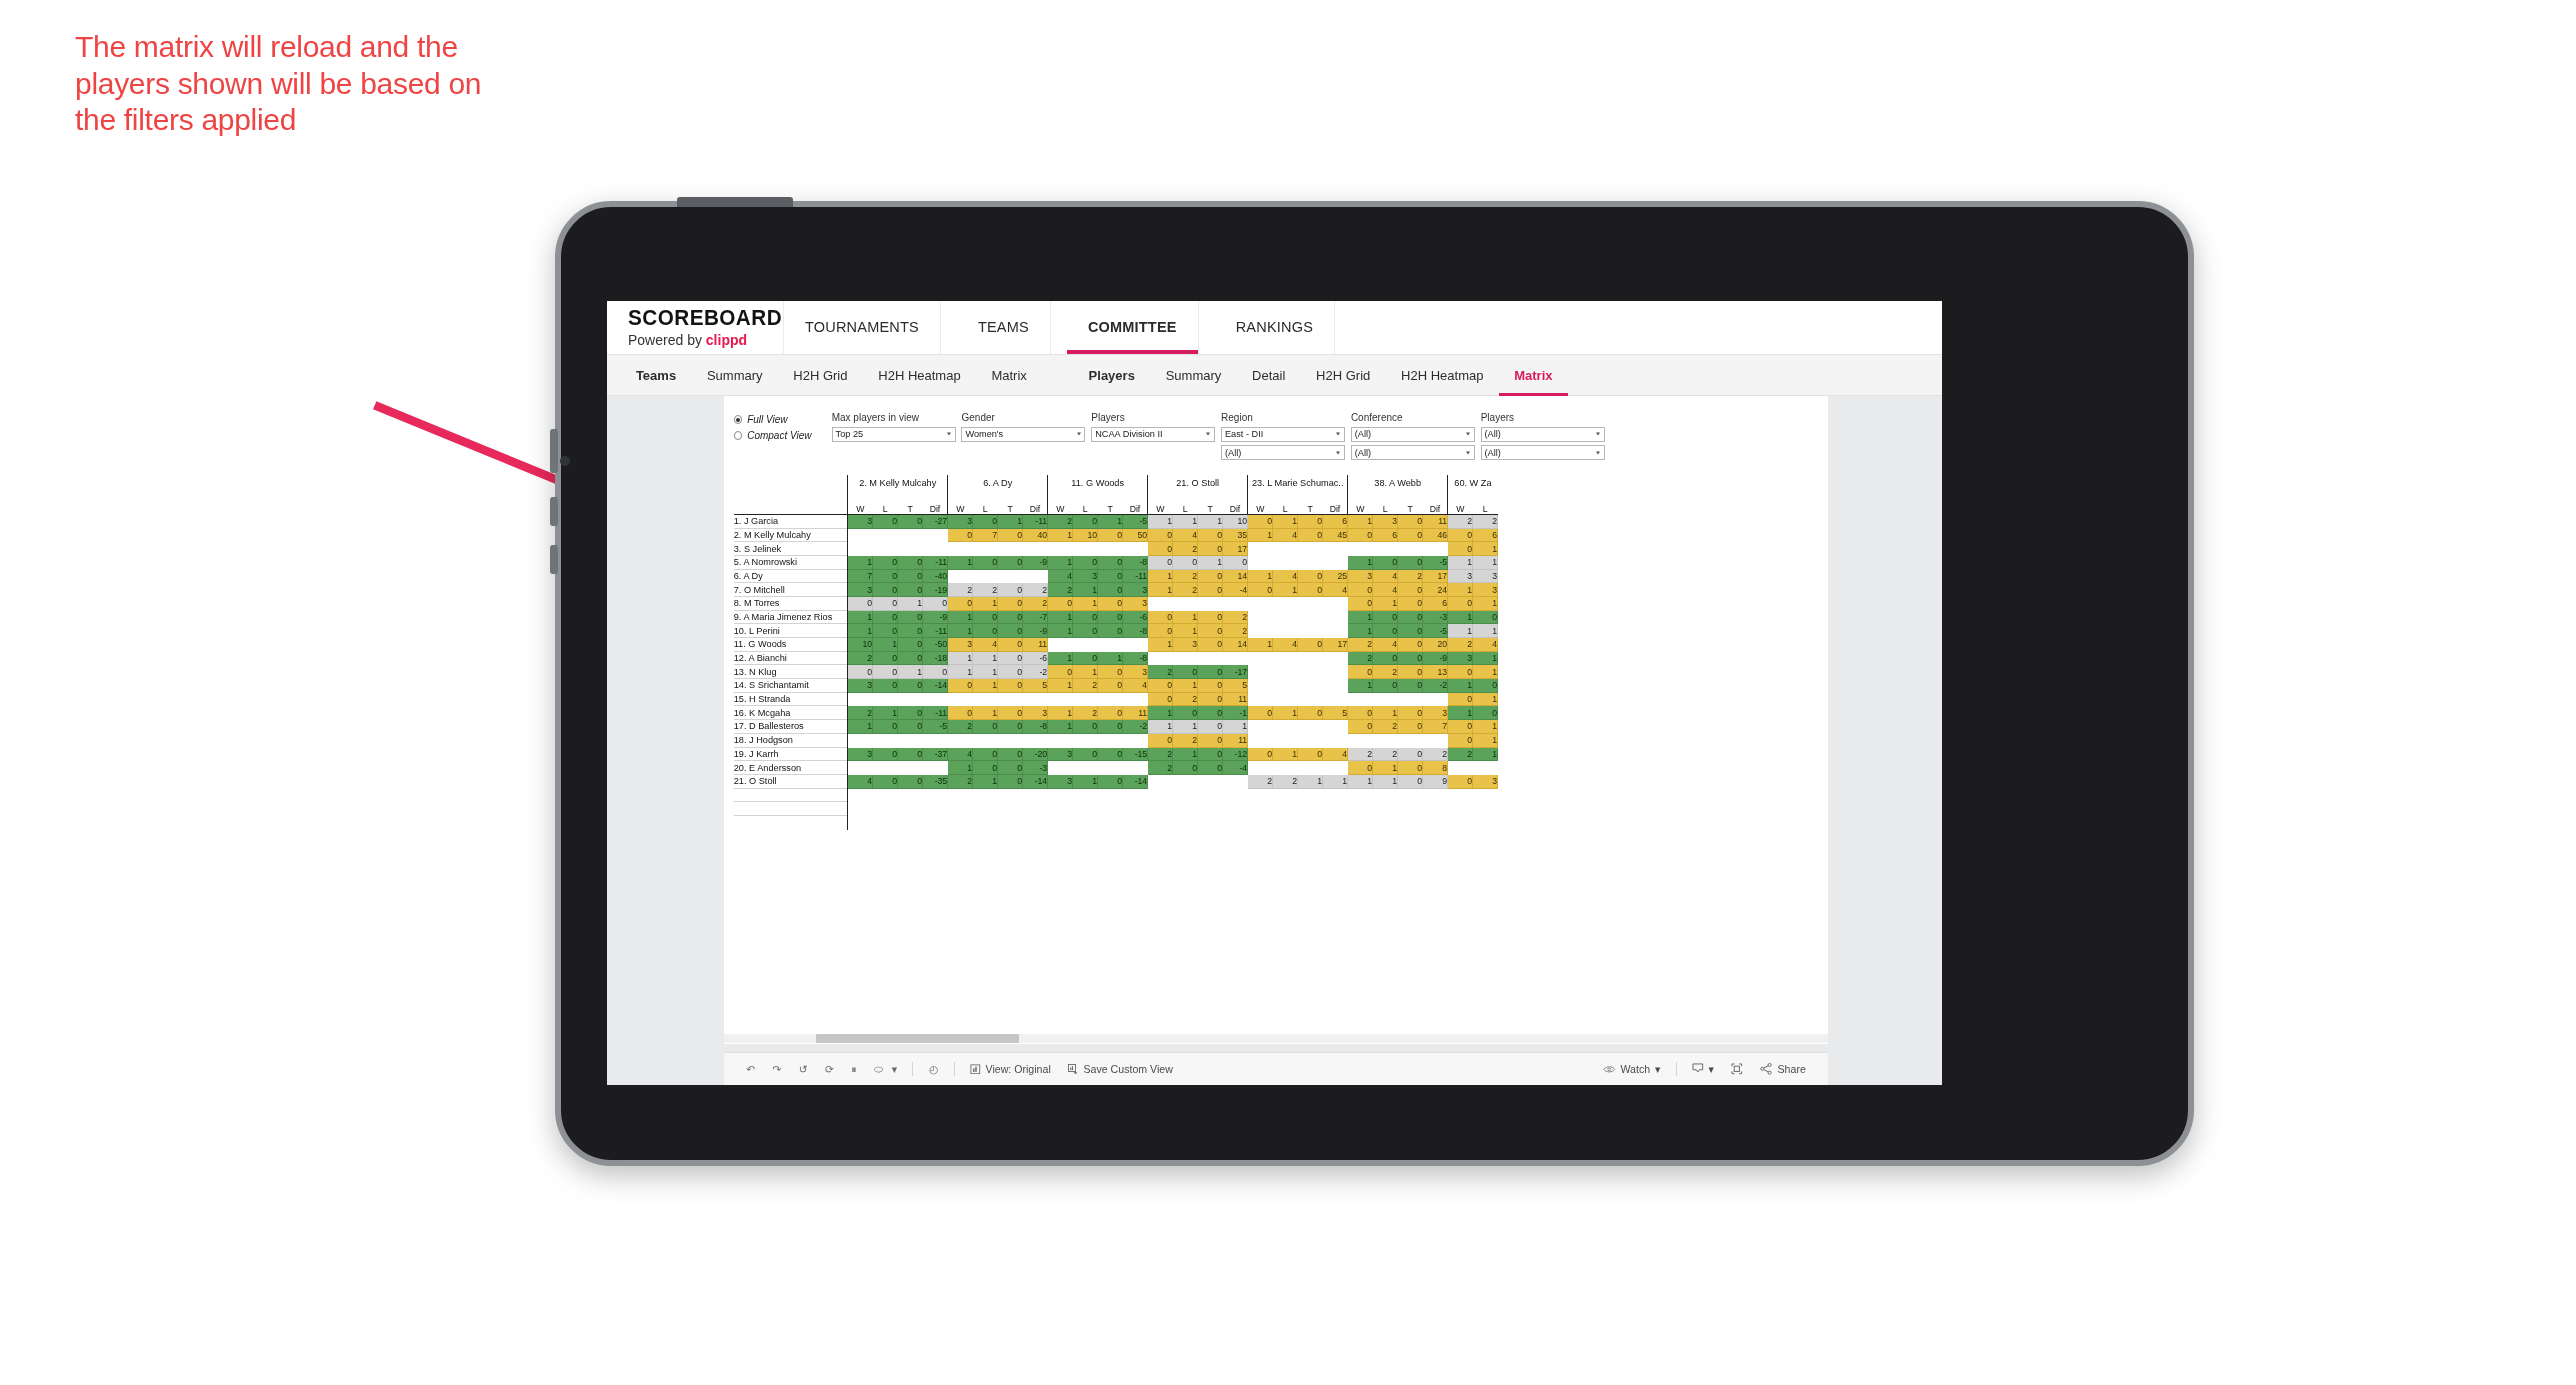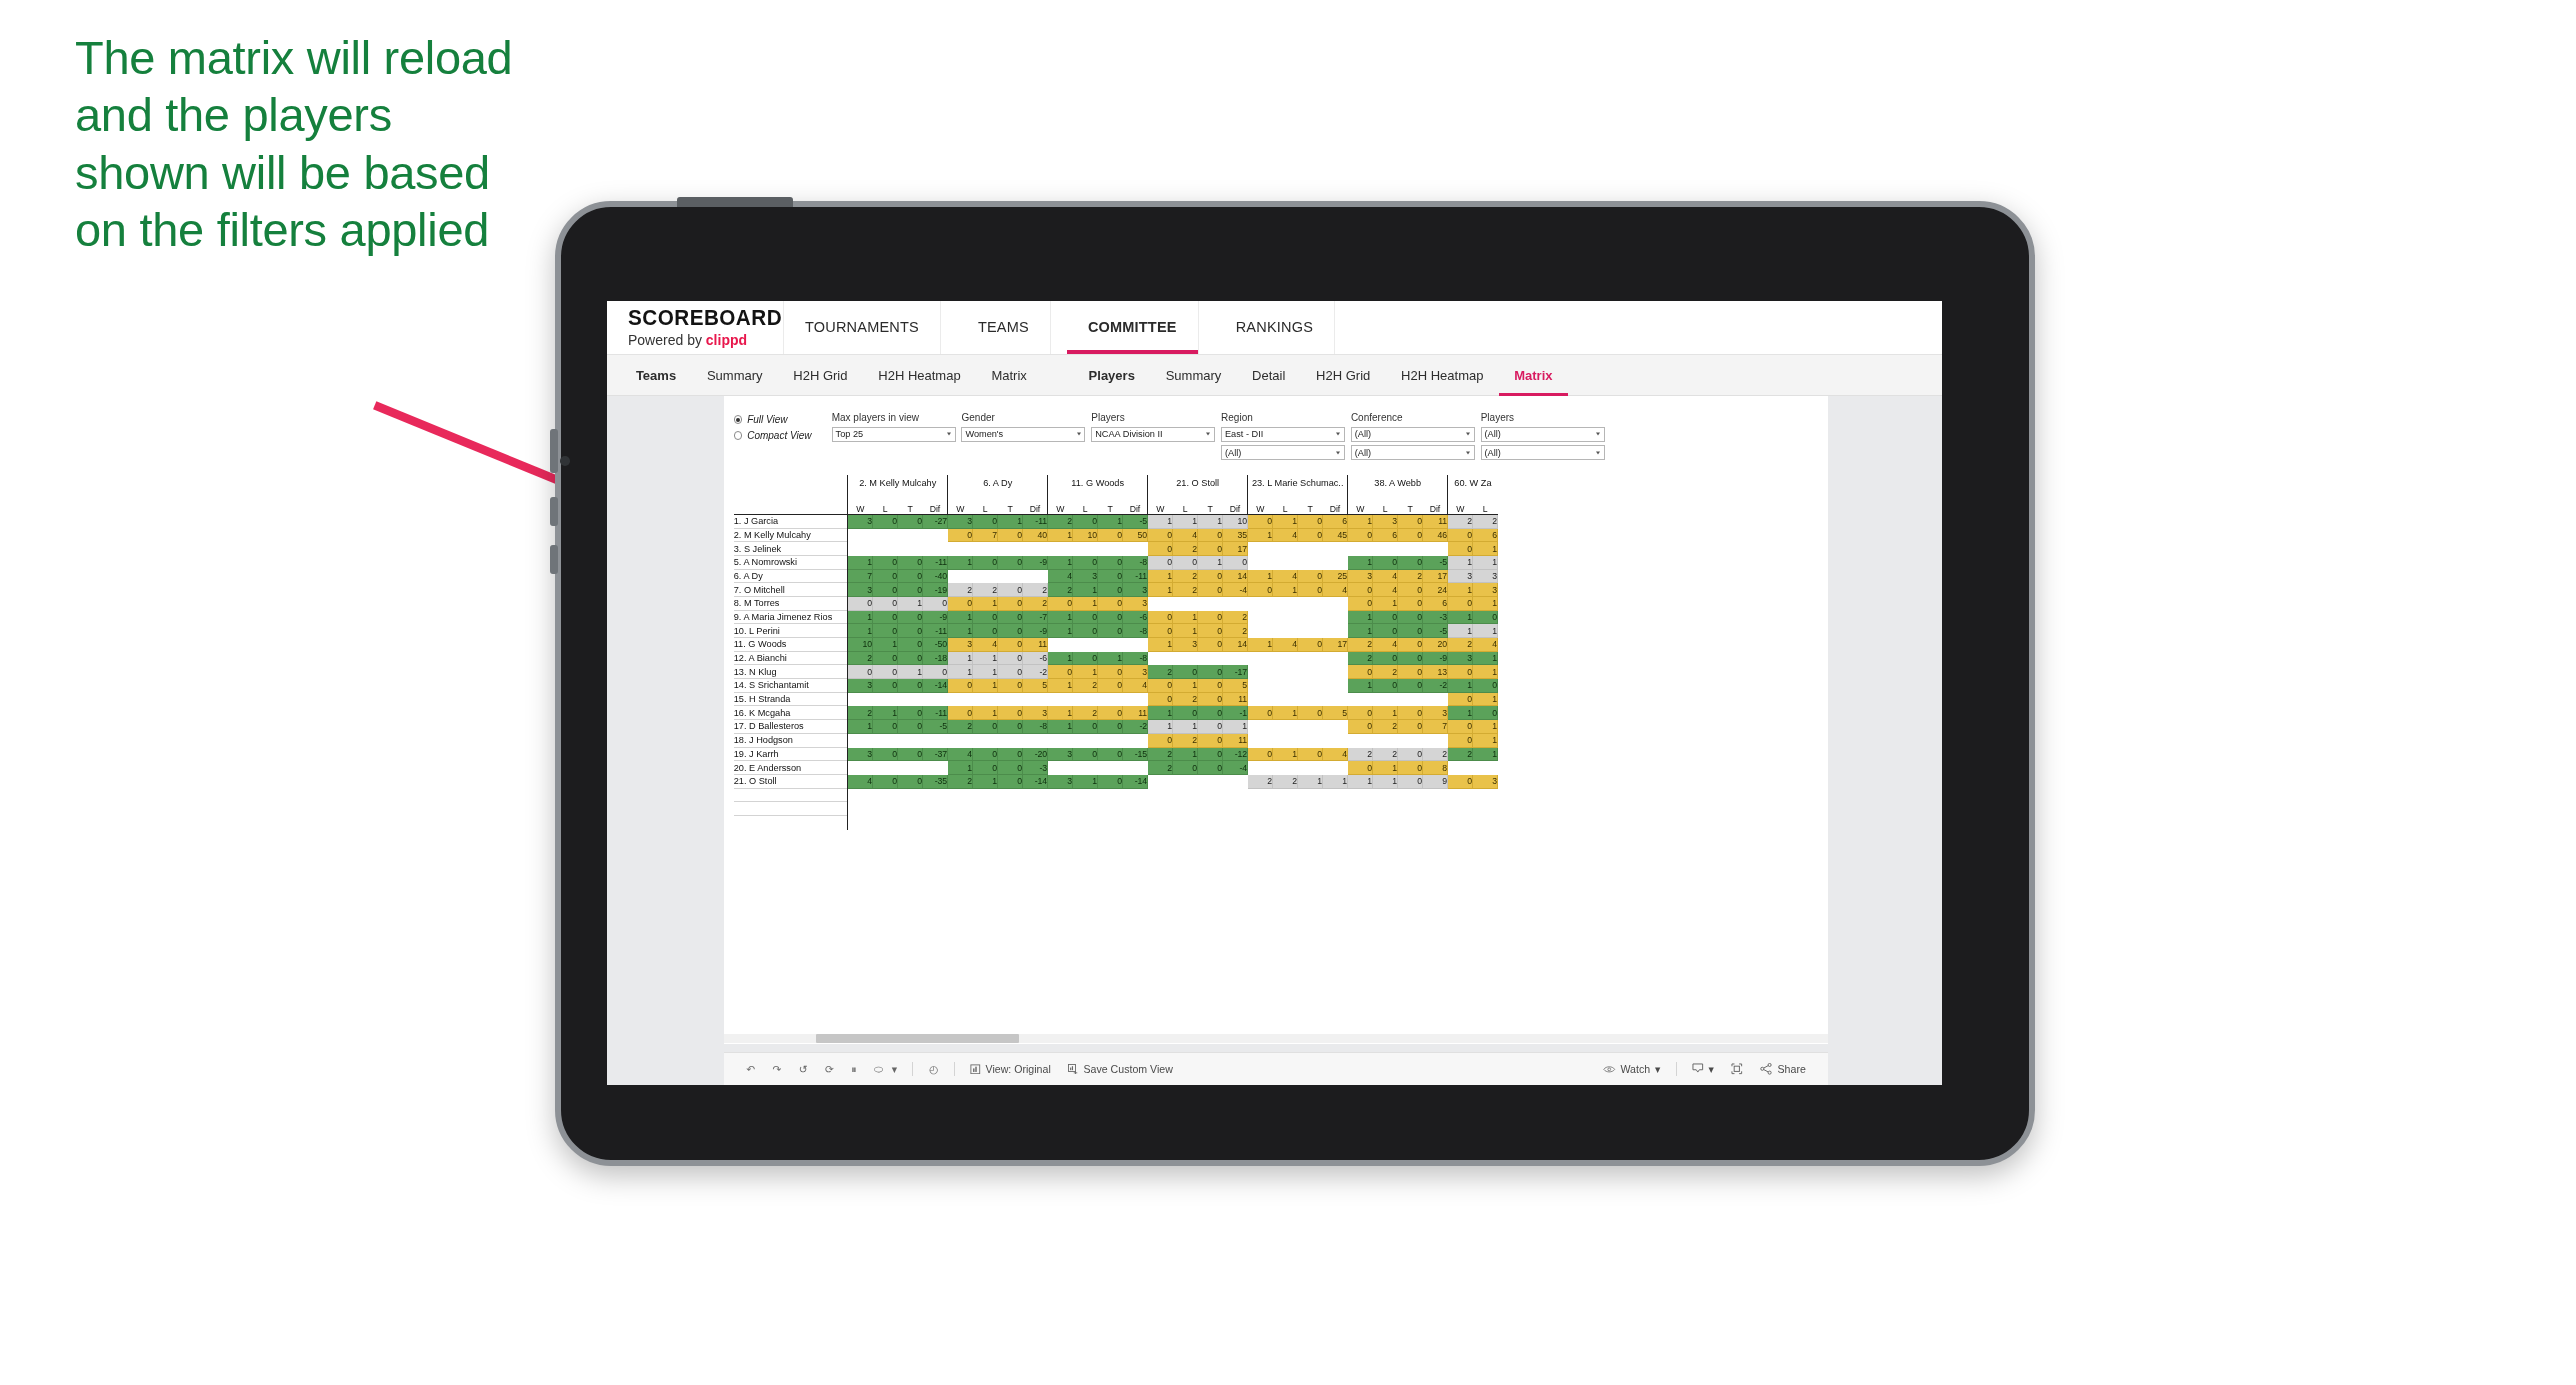--- a/index.html
+++ b/index.html
@@ -10,32 +10,32 @@
     font-family: "Liberation Sans", sans-serif;
     overflow: hidden;
     position: relative;
   }
 
   
   #callout {
     position: absolute;
     left: 75px; top: 29px;
     width: 454px;
-    font-size: 47px;
+    font-size: 30px;
     line-height: 1.22;
-    color: #15803d;
+    color: #ef4444;
     letter-spacing: -0.3px;
   }
   #arrow { position:absolute; left:367px; top:386px; width:405px; height:193px; }
 
   
   #tablet {
     position: absolute;
     left: 555px; top: 201px;
-    width: 1480px; height: 965px;
+    width: 1639px; height: 965px;
     background: #1c1c1e;
     border-radius: 56px;
     border: 6.8px solid #8d9196;
     box-shadow: 0 9.7px 29px rgba(0,0,0,.25);
   }
   #tablet-inner {
     position:absolute; left:46px; top:94px;
     width: 1335px; height: 784px;
     background: #ffffff;
     overflow: hidden;

